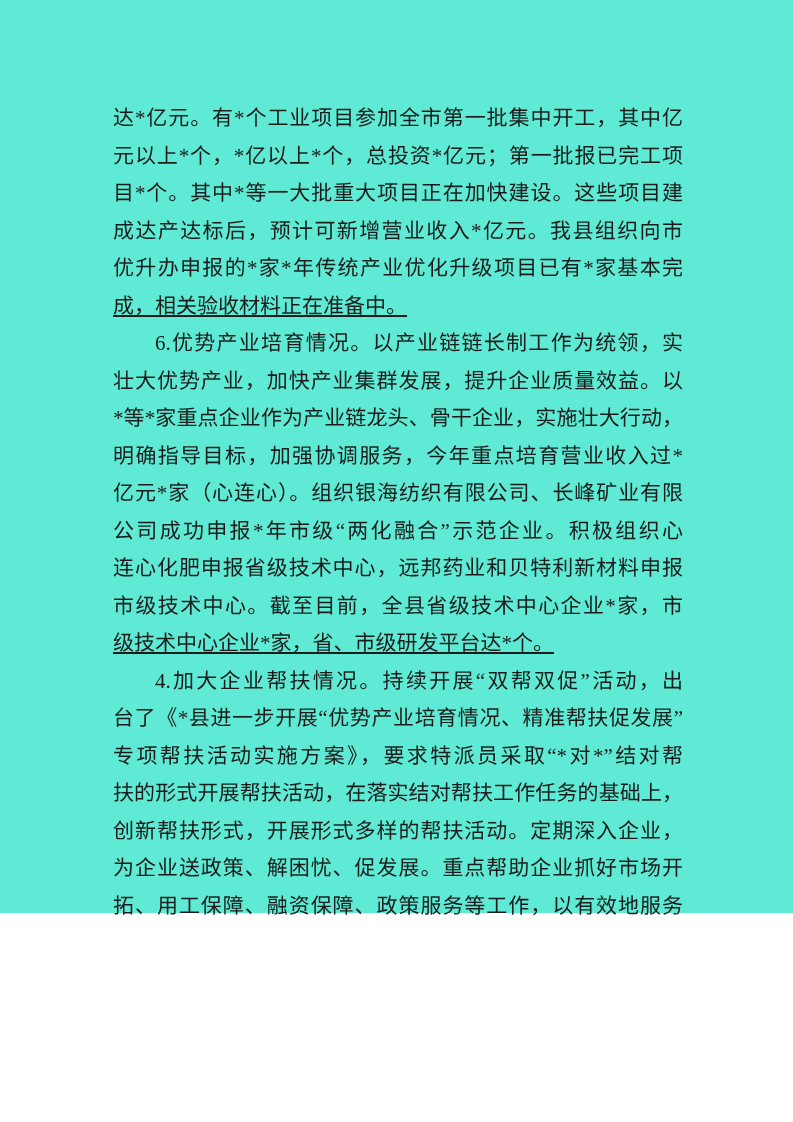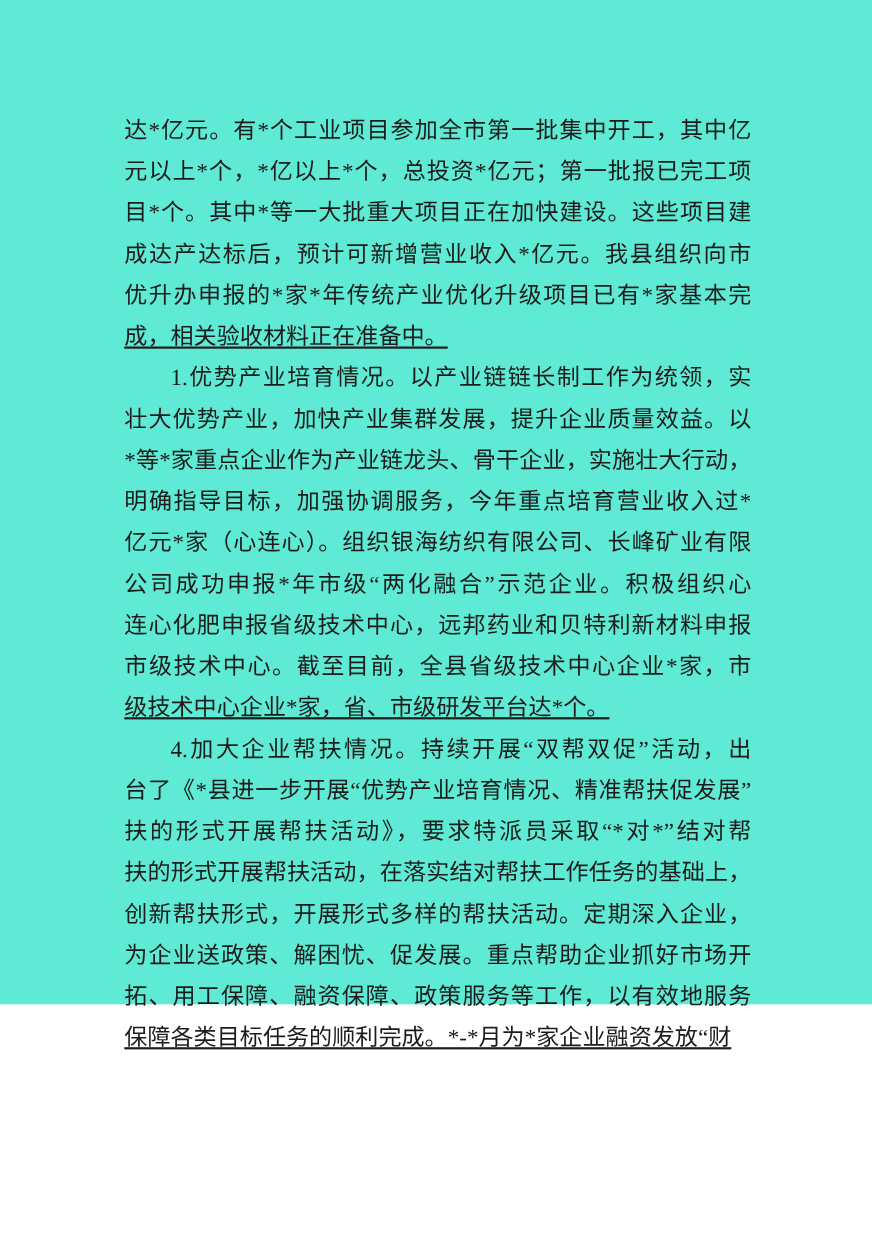--- a/index.html
+++ b/index.html
@@ -55,34 +55,33 @@
   <div class="text-block">
       <div class="paragraph">
         <div class="line">达*亿元。有*个工业项目参加全市第一批集中开工，其中亿</div>
         <div class="line">元以上*个，*亿以上*个，总投资*亿元；第一批报已完工项</div>
         <div class="line">目*个。其中*等一大批重大项目正在加快建设。这些项目建</div>
         <div class="line">成达产达标后，预计可新增营业收入*亿元。我县组织向市</div>
         <div class="line">优升办申报的*家*年传统产业优化升级项目已有*家基本完</div>
         <div class="line para-last">成，相关验收材料正在准备中。</div>
       </div>
       <div class="paragraph">
-        <div class="line indent">1.优势产业培育情况。以产业链链长制工作为统领，实</div>
+        <div class="line indent">6.优势产业培育情况。以产业链链长制工作为统领，实</div>
         <div class="line">壮大优势产业，加快产业集群发展，提升企业质量效益。以</div>
         <div class="line">*等*家重点企业作为产业链龙头、骨干企业，实施壮大行动，</div>
         <div class="line">明确指导目标，加强协调服务，今年重点培育营业收入过*</div>
         <div class="line">亿元*家（心连心）。组织银海纺织有限公司、长峰矿业有限</div>
         <div class="line">公司成功申报*年市级“两化融合”示范企业。积极组织心</div>
         <div class="line">连心化肥申报省级技术中心，远邦药业和贝特利新材料申报</div>
         <div class="line">市级技术中心。截至目前，全县省级技术中心企业*家，市</div>
         <div class="line para-last">级技术中心企业*家，省、市级研发平台达*个。</div>
       </div>
       <div class="paragraph">
         <div class="line indent">4.加大企业帮扶情况。持续开展“双帮双促”活动，出</div>
         <div class="line">台了《*县进一步开展“优势产业培育情况、精准帮扶促发展”</div>
-        <div class="line">扶的形式开展帮扶活动》，要求特派员采取“*对*”结对帮</div>
+        <div class="line">专项帮扶活动实施方案》，要求特派员采取“*对*”结对帮</div>
         <div class="line">扶的形式开展帮扶活动，在落实结对帮扶工作任务的基础上，</div>
         <div class="line">创新帮扶形式，开展形式多样的帮扶活动。定期深入企业，</div>
         <div class="line">为企业送政策、解困忧、促发展。重点帮助企业抓好市场开</div>
         <div class="line">拓、用工保障、融资保障、政策服务等工作，以有效地服务</div>
-        <div class="line para-last">保障各类目标任务的顺利完成。*-*月为*家企业融资发放“财</div>
       </div>
     </div>
 </div>
 
 </body></html>

